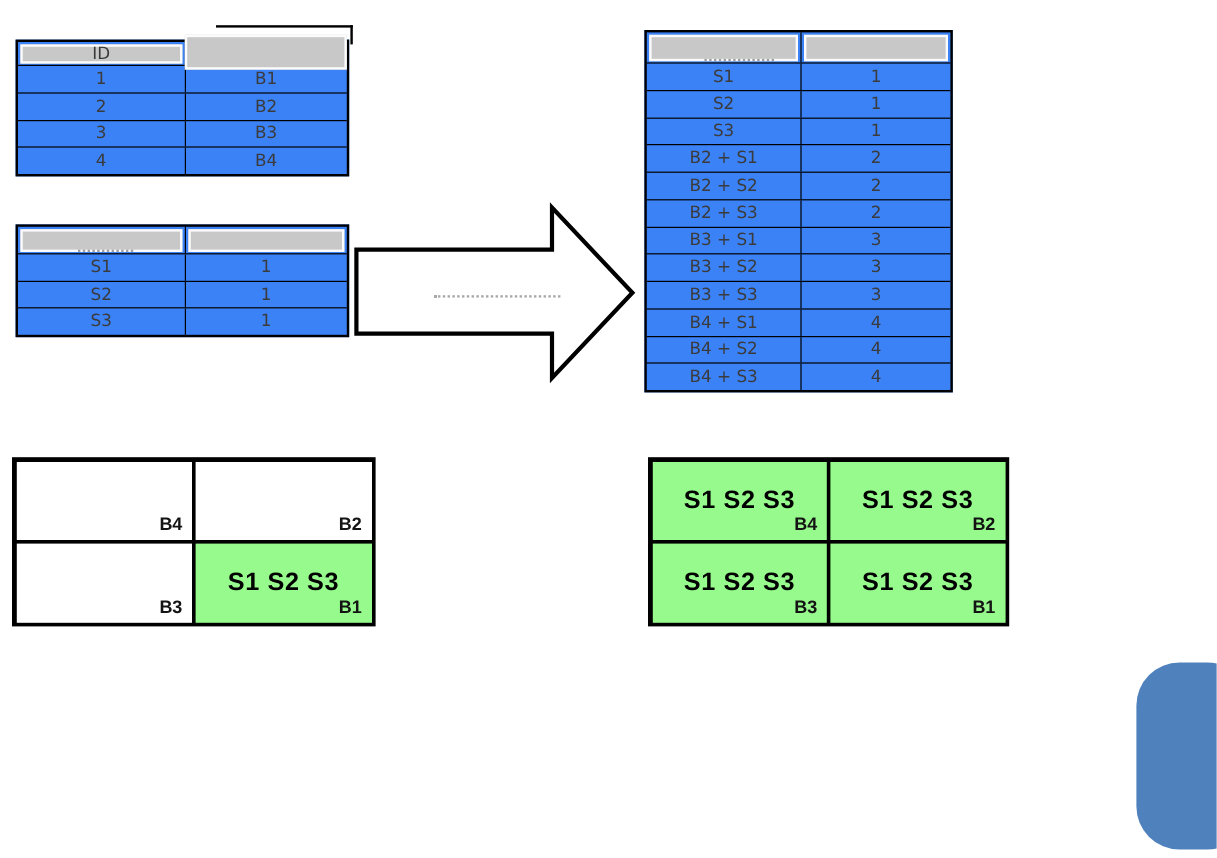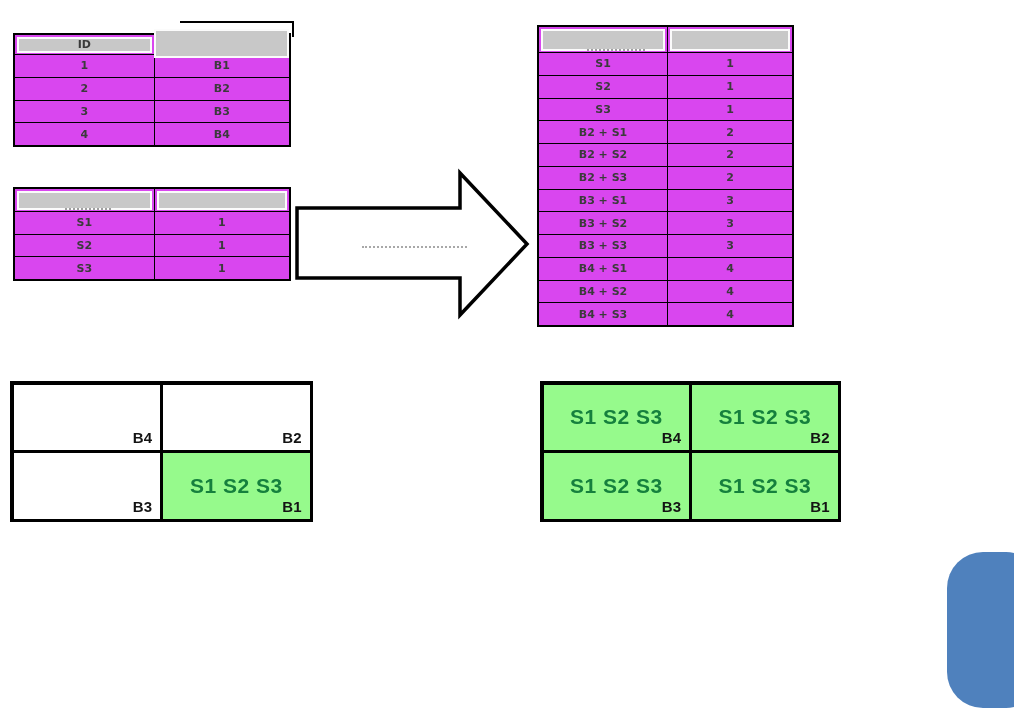--- a/index.html
+++ b/index.html
@@ -1,21 +1,21 @@
 <!DOCTYPE html>
 <html><head>
 <meta charset="utf-8">
 <style>
   html,body{margin:0;padding:0;background:#fff;}
   #canvas{position:relative;width:1014px;height:715px;background:#ffffff;overflow:hidden;
           font-family:"DejaVu Sans",sans-serif;}
 
   
-  .tbl{position:absolute;background:#d946ef;border:2px solid #000;display:flex;flex-direction:column;
-       font-size:11px;color:#3b3b3b;font-weight:bold;}
+  .tbl{position:absolute;background:#3b82f6;border:2px solid #000;display:flex;flex-direction:column;
+       font-size:14px;color:#3b3b3b;}
   .tr{display:flex;border-top:1.5px solid #000;flex:1;min-height:0;}
   .tr.first{border-top:none;}
   .tr > div{display:flex;align-items:center;justify-content:center;min-width:0;}
   .tr > div:first-child{width:50.6%;flex:none;}
   .tr > div:last-child{flex:1;border-left:1.5px solid #000;}
   .thead-row{flex:none;}
   .hfill{flex:1;align-self:stretch;margin:1.5px 2px 1px 2px;background:#c8c8c8;
          border:2px solid #fbfbfb;display:flex;align-items:center;justify-content:center;}
   .th{padding:0;}
   .th-inner{flex:1;display:flex;align-self:stretch;}
@@ -30,21 +30,21 @@
 
   
   .arrow-svg{position:absolute;left:290px;top:168px;}
 
   
   .grid{position:absolute;display:grid;grid-template-columns:1fr 1fr;grid-template-rows:1fr 1fr;
         background:#000;padding:3.5px;gap:3px;}
   .gcell{background:#fff;position:relative;display:flex;align-items:center;justify-content:center;}
   .gcell.green{background:#96fa8c;}
   .gcontent{font-family:"Liberation Sans",sans-serif;font-weight:bold;font-size:21px;
-            color:#15803d;letter-spacing:.5px;}
+            color:#000000;letter-spacing:.5px;}
   .glabel{position:absolute;right:8px;bottom:4px;font-family:"Liberation Sans",sans-serif;
           font-weight:bold;font-size:15px;color:#141414;}
 
   
   .corner-accent{position:absolute;left:947px;top:552px;width:95px;height:156px;
                  background:#4f81bd;border-radius:36px;}
 </style>
 </head>
 <body>
 

